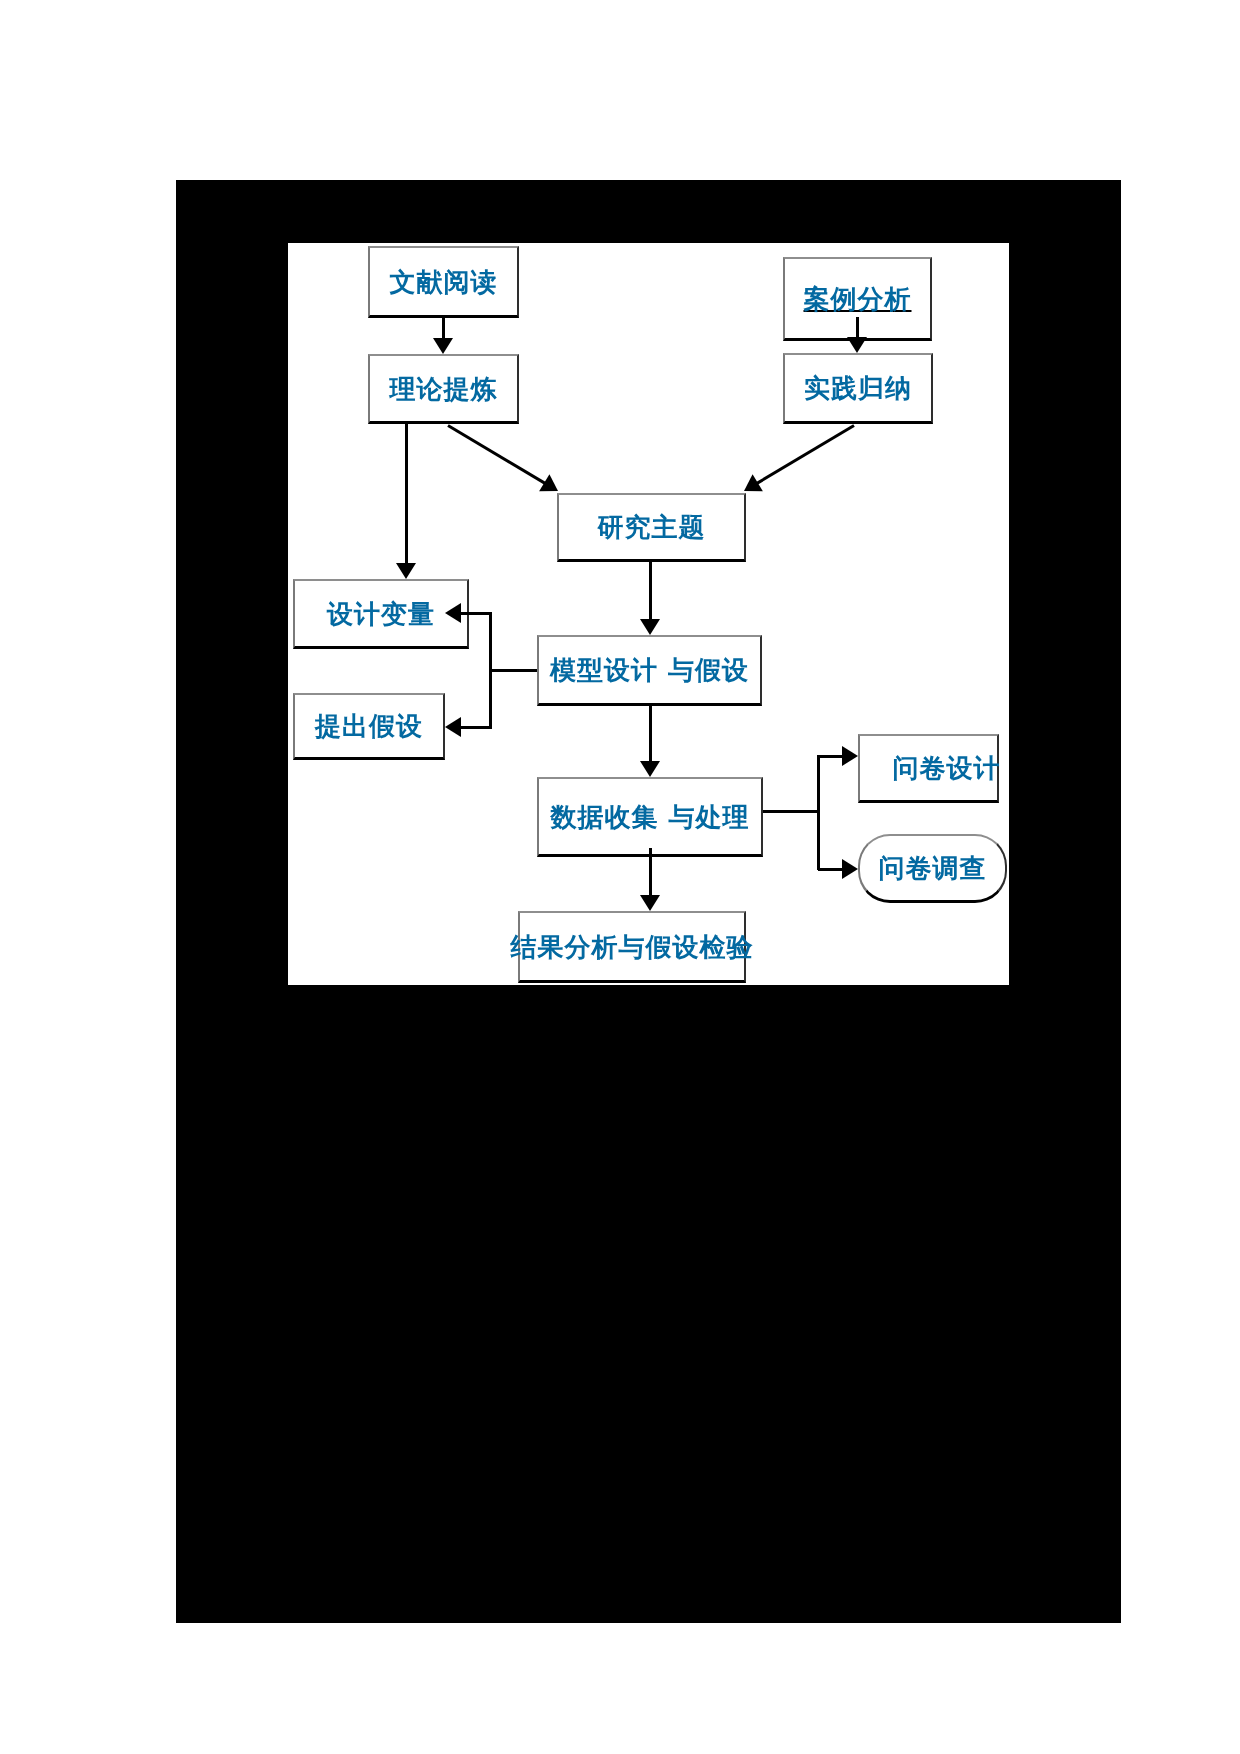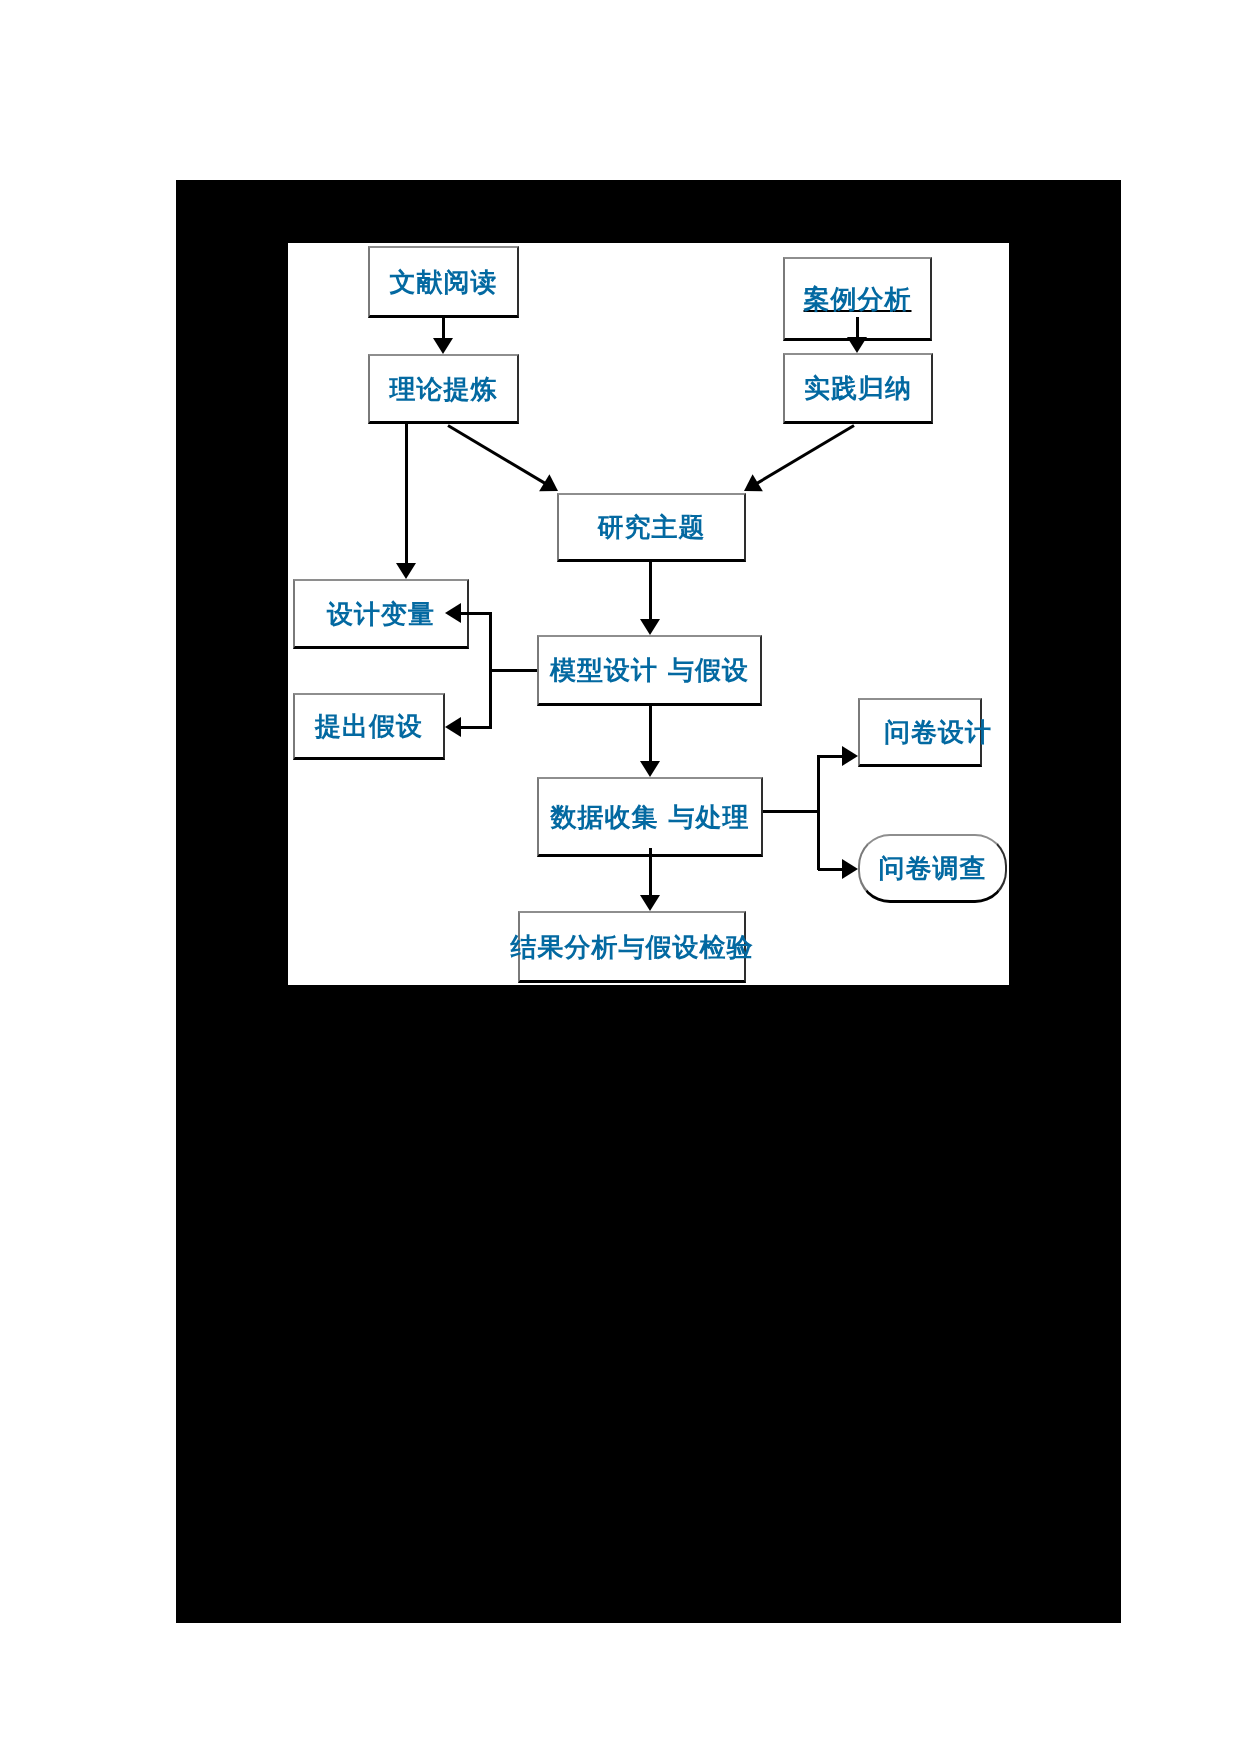--- a/index.html
+++ b/index.html
@@ -61,21 +61,21 @@
       </div>
       <div class="node" style="left: 249px; top: 392px; width: 225px; height: 71px;">
         <span class="lbl">模型设计 与假设</span>
       </div>
       <div class="node" style="left: 5px; top: 450px; width: 152px; height: 67px;">
         <span class="lbl">提出假设</span>
       </div>
       <div class="node" style="left: 249px; top: 534px; width: 226px; height: 80px;">
         <span class="lbl">数据收集 与处理</span>
       </div>
-      <div class="node" style="left: 570px; top: 455px; width: 124px; height: 69px; padding-left: 36px;">
+      <div class="node" style="left: 570px; top: 491px; width: 141px; height: 69px; padding-left: 36px;">
         <span class="lbl">问卷设计</span>
       </div>
       <div class="node" style="left: 570px; top: 591px; width: 149px; height: 69px; border-radius: 32px;">
         <span class="lbl">问卷调查</span>
       </div>
       <div class="node" style="left: 230px; top: 668px; width: 228px; height: 72px;">
         <span class="lbl">结果分析与假设检验</span>
       </div>
       <div class="seg" style="left: 153.5px; top: 75px; width: 3px; height: 22px;"></div>
       <div class="arrowhead" style="left: 139px; top: 101px; transform-origin: 16px 10px; transform: rotate(90deg);"></div>

